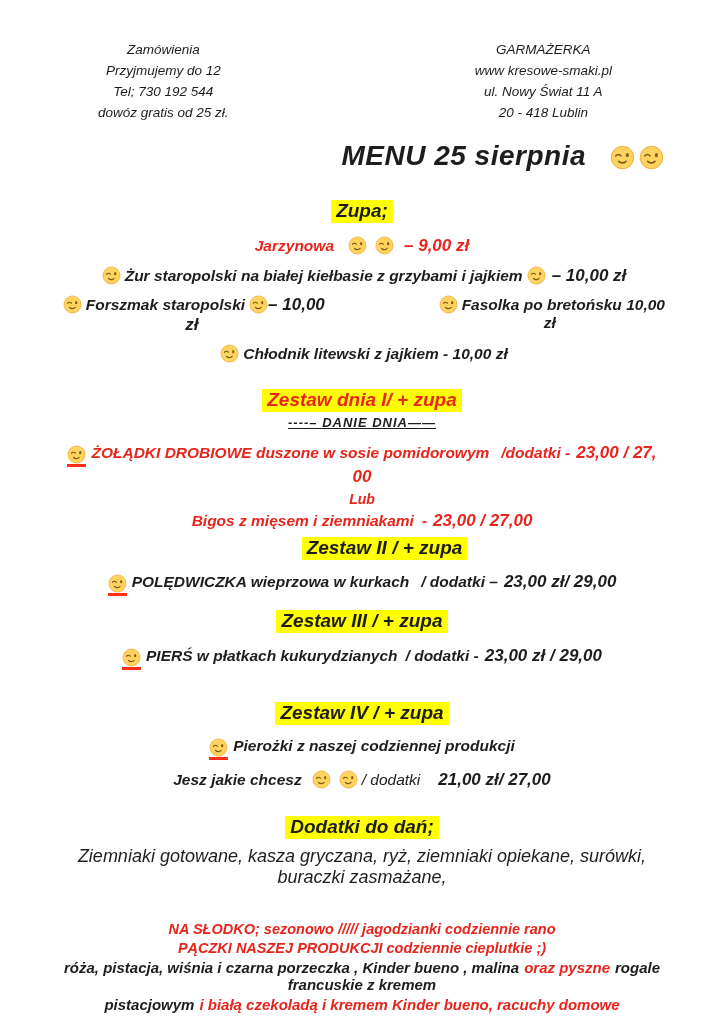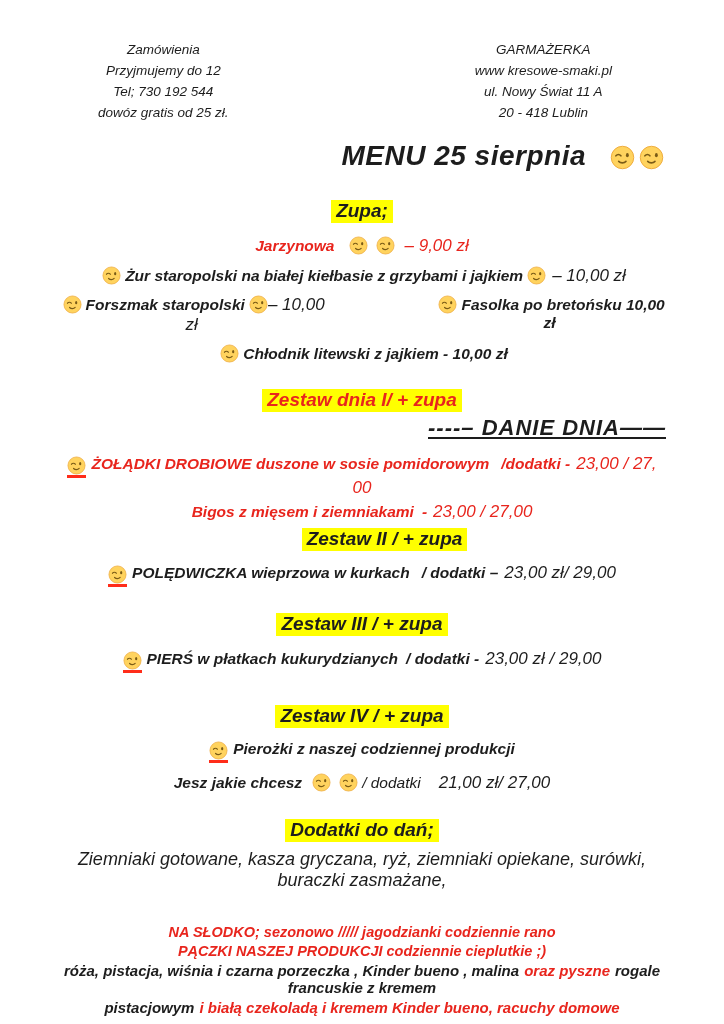--- a/index.html
+++ b/index.html
@@ -13,44 +13,44 @@
   .hblock { text-align:center; font-size:13.5px; line-height:1.55; font-weight:400; }
   
   .title-row { text-align:right; margin-top:16px; }
   .title-text { font-size:28px; font-weight:700; letter-spacing:0.5px; }
   .title-emojis { margin-left:22px; white-space:nowrap; }
   
   .sec { text-align:center; }
   .hl { background:#ffff00; display:inline-block; padding:0 5px 1px 5px; font-weight:700; font-size:19px; }
   .red { color:#e8251d; }
   .line { text-align:center; font-size:15.5px; font-weight:700; }
-  .price { font-size:17px; font-weight:400; margin-left:6px; }
+  .price { font-size:17px; font-weight:700; margin-left:6px; }
   .mid { margin-left:12px; font-weight:700; }
   .light { font-weight:400; }
   .u-line { text-decoration:underline; }
   
   .emoji { width:19px; height:19px; vertical-align:-4px; display:inline-block; margin:0 4px; }
   .emoji.lg { width:25px; height:25px; vertical-align:-5px; margin:0 2px; }
   .emoji.tight { margin-right:0; }
   .spell { display:inline-block; border-bottom:3px solid #ff2d1a; line-height:0; margin:0 5px 0 0; vertical-align:-6px; }
   .spell .emoji { vertical-align:0; margin:0; }
   
   .sec-zupa { margin-top:28px; }
   .l-jarz { margin-top:13px; }
   .l-zur { margin-top:10px; }
   .l-duo { margin-top:9px; display:flex; justify-content:center; gap:108px; }
   .l-chlodnik { margin-top:9px; }
   .sec-z1 { margin-top:26px; }
-  .danie { text-align:right; margin-top:3px; font-size:22px; font-weight:700; letter-spacing:1px; }
+  .danie { text-align:center; margin-top:3px; font-size:13px; font-weight:700; letter-spacing:1px; }
   .l-zoladki { margin-top:13px; }
   .l-lub { margin-top:4px; font-size:14px; }
   .l-bigos { margin-top:4px; }
   .sec-z2 { margin-top:6px;padding-left:45px; }
   .l-poled { margin-top:12px; }
-  .sec-z3 { margin-top:26px; }
+  .sec-z3 { margin-top:14px; }
   .l-piers { margin-top:13px; }
   .sec-z4 { margin-top:32px; }
   .l-pierozki { margin-top:12px; }
   .l-jesz { margin-top:10px; }
   .sec-dod { margin-top:26px; }
   .l-dod1 { margin-top:7px; font-weight:400; font-size:18px; }
   .l-dod2 { margin-top:1px; font-size:15.5px; }
   .slodko { margin-top:33px; }
   .slodko .line { font-size:14.5px; margin-top:3px; }
   .slodko .wide { font-size:15px; }
@@ -134,20 +134,21 @@
     <span class="hl red">Zestaw dnia  I/ + zupa</span>
   </div>
   <div class="danie">
     <span class="u-line">----– DANIE  DNIA——</span>
   </div>
   <div class="line red l-zoladki">
     <span class="spell"><svg class="emoji">
           <use href="#winkface"></use>
         </svg></span><span>ŻOŁĄDKI DROBIOWE duszone w sosie pomidorowym</span><span class="mid">/dodatki -</span><span class="price">23,00 / 27, 00</span>
   </div>
+  <div class="line red l-lub">Lub</div>
   <div class="line red l-bigos">
     <span>Bigos z mięsem i ziemniakami</span><span class="mid" style="margin-left:8px">-</span><span class="price">23,00 / 27,00</span>
   </div>
 
   <div class="sec sec-z2">
     <span class="hl">Zestaw II / + zupa</span>
   </div>
   <div class="line l-poled">
     <span class="spell"><svg class="emoji">
           <use href="#winkface"></use>

